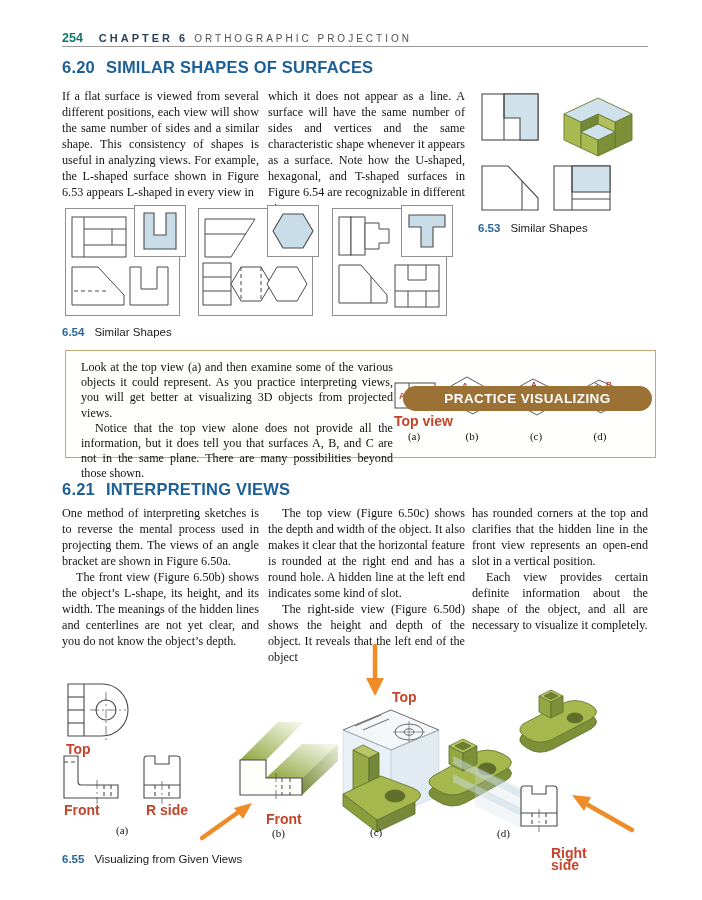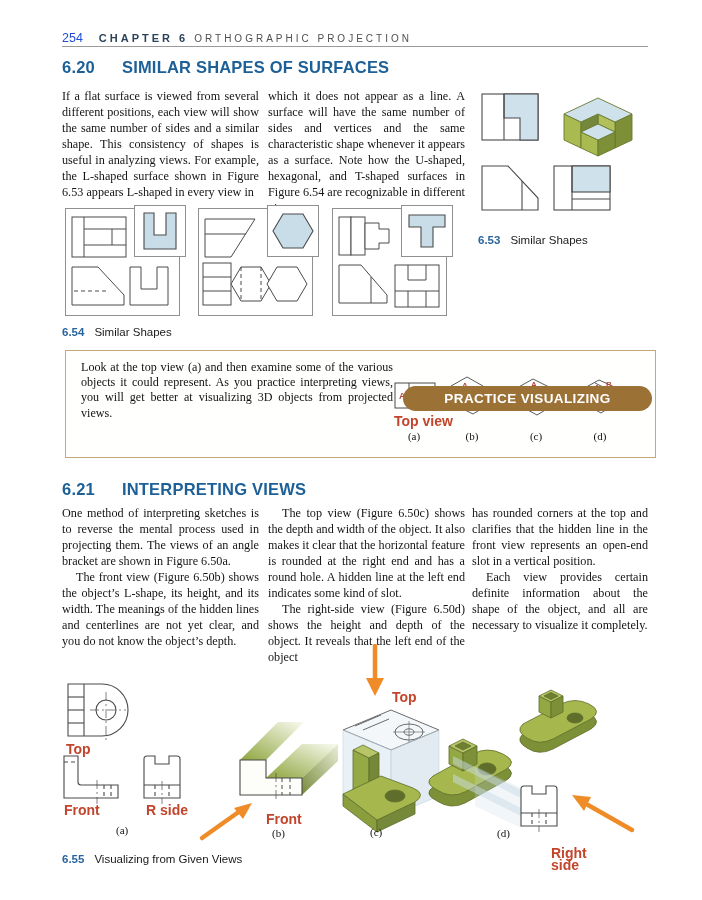--- a/index.html
+++ b/index.html
@@ -1,27 +1,27 @@
 <!DOCTYPE html>
 <html><head>
 <meta charset="utf-8">
 <style>
   html,body{margin:0;padding:0;background:#e8e8e8;}
   .page{position:relative;width:702px;height:900px;background:#ffffff;overflow:hidden;
         font-family:"Liberation Serif",serif;color:#111;}
   .abs{position:absolute;}
   
   .hdr{top:28px;left:62px;font-family:"Liberation Sans",sans-serif;}
-  .hdr .num{font-weight:normal;font-size:12.5px;color:#1d4ed8;}
+  .hdr .num{font-weight:bold;font-size:12.5px;color:#0f766e;}
   .hdr .chap{font-weight:bold;font-size:11px;letter-spacing:3px;color:#2c435a;margin-left:16px;}
   .hdr .title{font-size:10px;letter-spacing:3px;color:#4f4f4f;margin-left:6px;}
   .rule{top:46px;left:62px;width:586px;height:1px;background:#9a9a9a;}
   
   .h2{font-family:"Liberation Sans",sans-serif;font-weight:bold;font-size:16.5px;color:#1d6097;letter-spacing:.2px;}
-  .h2 .sn{margin-right:27px;}
+  .h2 .sn{margin-right:11px;}
   
   .col{width:197px;text-align:justify;font-size:12.2px;line-height:16px;color:#141414;}
   .col p{margin:0;}
   .ind{text-indent:14px;}
   
   .figcap{font-family:"Liberation Sans",sans-serif;font-size:11.5px;color:#1a1a1a;}
   .figcap .fn{color:#2a649c;font-weight:bold;margin-right:10px;}
   
   .g{position:absolute;width:113px;height:106px;border:1px solid #909090;background:#fff;}
   .gcard{position:absolute;top:-4px;right:-7px;width:50px;height:50px;border:1px solid #909090;background:#fff;}
@@ -83,21 +83,21 @@
         <line x1="40" y1="15" x2="40" y2="44"></line>
       </g>
 
       <g transform="translate(76,78)" stroke="#4a4a4a" stroke-width="1.1">
         <rect x="0" y="0" width="56" height="44" fill="#ffffff"></rect>
         <rect x="18" y="0" width="38" height="26" fill="#cfe1ea"></rect>
         <line x1="18" y1="0" x2="18" y2="44"></line>
         <line x1="18" y1="33" x2="56" y2="33"></line>
       </g>
     </svg>
-    <div class="figcap" style="margin-top:22px;">
+    <div class="figcap" style="margin-top:10px;">
       <span class="fn">6.53</span><span>Similar Shapes</span>
     </div>
   </div>
 
   <div class="abs" style="top:200px;left:60px;width:402px;height:118px;">
 
     <div class="g" style="left:5px;top:8px;">
       <svg width="113" height="106">
         <g transform="translate(6,8)" stroke="#4a4a4a" stroke-width="1" fill="none">
           <rect x="0" y="0" width="54" height="40" fill="#fff"></rect>
@@ -175,20 +175,21 @@
     </div>
   </div>
   <div class="abs figcap" style="top:326px;left:62px;text-align:center;">
     <span class="fn">6.54</span><span>Similar Shapes</span>
   </div>
 
   <div class="abs pbox">
     <div class="ptab">PRACTICE VISUALIZING</div>
     <div class="ptext">
       <p>Look at the top view (a) and then examine some of the various objects it could represent. As you practice interpreting views, you will get better at visualizing 3D objects from projected views.</p>
+      <p class="ind">Notice that the top view alone does not provide all the information, but it does tell you that surfaces A, B, and C are not in the same plane. There are many possibilities beyond those shown.</p>
     </div>
 
     <svg class="abs" style="left:328px;top:31px;" width="44" height="28">
       <g stroke="#4a4a4a" stroke-width="1" fill="none">
         <rect x="1" y="1" width="40" height="25" fill="#fff"></rect>
         <line x1="15" y1="1" x2="15" y2="26"></line>
         <line x1="15" y1="13" x2="41" y2="13"></line>
       </g>
       <text x="5" y="17" font-family="Liberation Sans,sans-serif" font-size="9" font-weight="bold" fill="#b5473a">A</text>
       <text x="24" y="11" font-family="Liberation Sans,sans-serif" font-size="9" font-weight="bold" fill="#b5473a">B</text>

